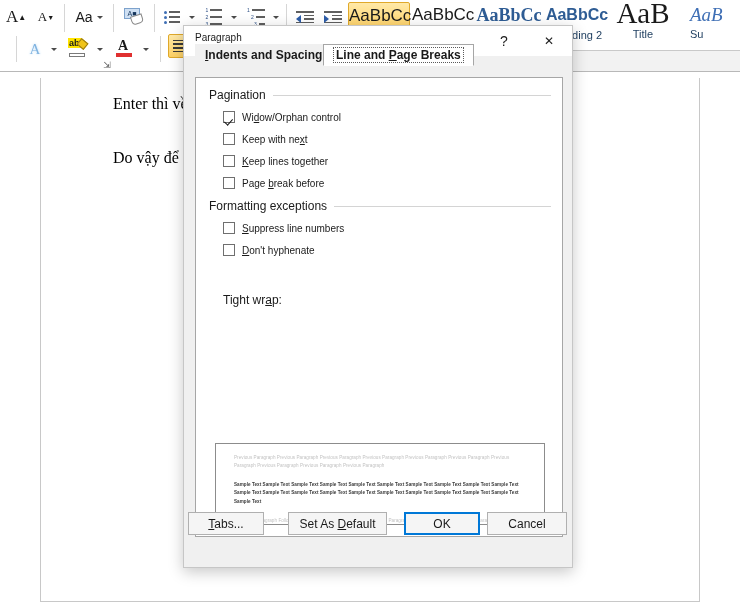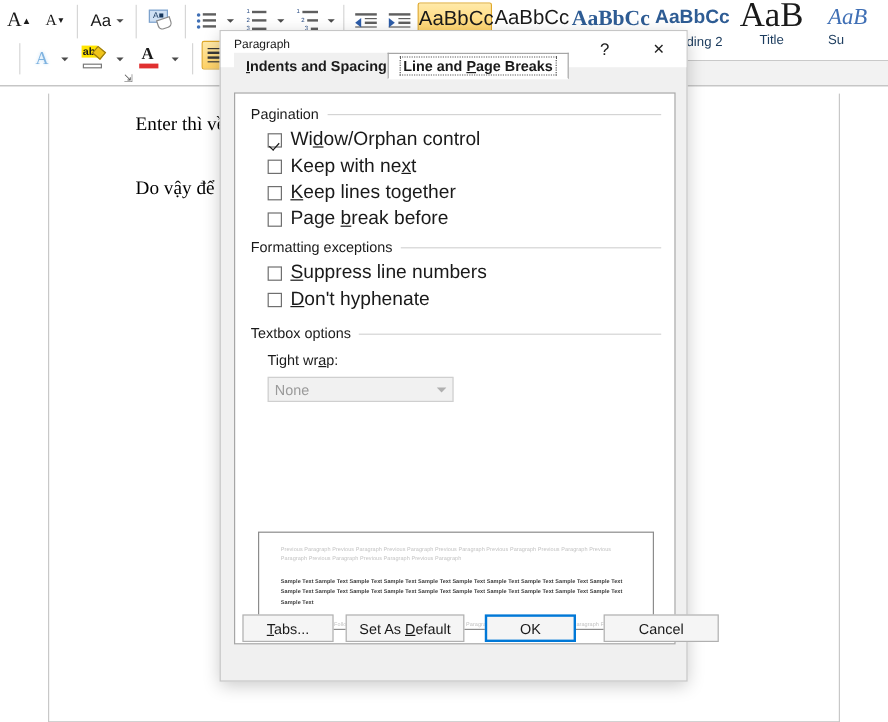--- a/index.html
+++ b/index.html
@@ -77,21 +77,21 @@
   .grp-label { font-size:12px; color:#1a1a1a; white-space:nowrap; padding-right:7px; }
   .grp-rule { flex:1; height:1px; background:#d4d4d4; }
 
   .cb-row { position:absolute; left:27px; display:flex; align-items:center; height:18px; }
   .cb-box { width:12px; height:12px; border:1px solid #6f6f6f; background:#ffffff;
             position:relative; margin-right:7px; flex:0 0 auto; }
   .cb-box.checked::after {
     content:""; position:absolute; left:2px; top:5px; width:4px; height:7px;
     border:solid #1a1a1a; border-width:0 1.4px 1.4px 0; transform:rotate(42deg);
   }
-  .cb-label { font-size:16px; color:#1a1a1a; white-space:nowrap; }
+  .cb-label { font-size:10px; color:#1a1a1a; white-space:nowrap; }
   u { text-decoration:underline; text-underline-offset:1px; }
 
   .field-label { position:absolute; font-size:12px; color:#1a1a1a; }
 
   .combo { position:absolute; width:155px; height:21px; border:1px solid #cfcfcf;
            background:#f1f1f1; display:flex; align-items:center; }
   .combo-val { flex:1; padding-left:5px; font-size:12px; color:#9a9a9a; }
   .combo-btn { width:19px; height:19px; display:flex; align-items:center; justify-content:center; }
   .chev { width:0;height:0;border-left:4px solid transparent;border-right:4px solid transparent;
           border-top:4px solid #b0b0b0; }
@@ -378,48 +378,38 @@
 
     <div class="cb-row" style="top:141px;">
       <span class="cb-box"></span>
       <span class="cb-label"><u>S</u>uppress line numbers</span>
     </div>
     <div class="cb-row" style="top:163px;">
       <span class="cb-box"></span>
       <span class="cb-label"><u>D</u>on't hyphenate</span>
     </div>
 
-    <div class="grp" style="top:193px;">
-      <span class="grp-label">Textbox options</span>
-      <span class="grp-rule"></span>
-    </div>
 
     <div class="field-label" style="left:27px;top:215px;">Tight wr<u>a</u>p:</div>
-    <div class="combo" style="left:27px;top:236px;">
-      <span class="combo-val">None</span>
-      <span class="combo-btn">
-          <span class="chev"></span>
-        </span>
-    </div>
 
 
     <div class="preview-box" style="top:365px;">
       <div class="pv grey" style="top:10px;">Previous Paragraph Previous Paragraph Previous Paragraph Previous Paragraph Previous Paragraph Previous Paragraph Previous Paragraph Previous Paragraph Previous Paragraph Previous Paragraph</div>
       <div class="pv dark" style="top:37px;">Sample Text Sample Text Sample Text Sample Text Sample Text Sample Text Sample Text Sample Text Sample Text Sample Text Sample Text Sample Text Sample Text Sample Text Sample Text Sample Text Sample Text Sample Text Sample Text Sample Text Sample Text</div>
       <div class="pv grey" style="top:73px;">Following Paragraph Following Paragraph Following Paragraph Following Paragraph Following Paragraph Following Paragraph Following Paragraph Following Paragraph Following Paragraph Following Paragraph Following Paragraph</div>
     </div>
   </div>
 
   <div class="btnbar">
-    <div class="btn" style="left:18px;top:-23px;width:76px;">
+    <div class="btn" style="left:4px;top:-23px;width:76px;">
         <span><u>T</u>abs...</span>
       </div>
     <div class="btn" style="left:104px;top:-23px;width:99px;">
         <span>Set As <u>D</u>efault</span>
       </div>
     <div class="btn default" style="left:220px;top:-23px;width:76px;">
         <span>OK</span>
       </div>
-    <div class="btn" style="left:319px;top:-23px;width:96px;">
+    <div class="btn" style="left:303px;top:-23px;width:80px;">
         <span>Cancel</span>
       </div>
   </div>
 </div>
 
 </body></html>

